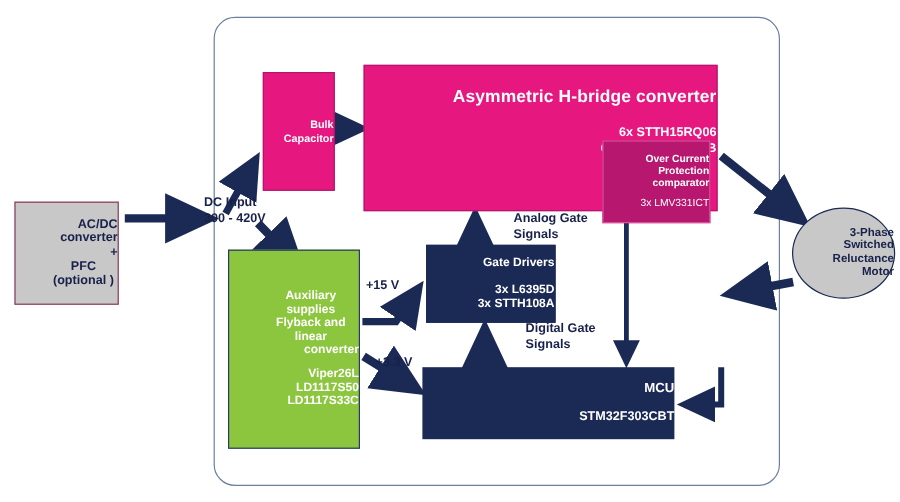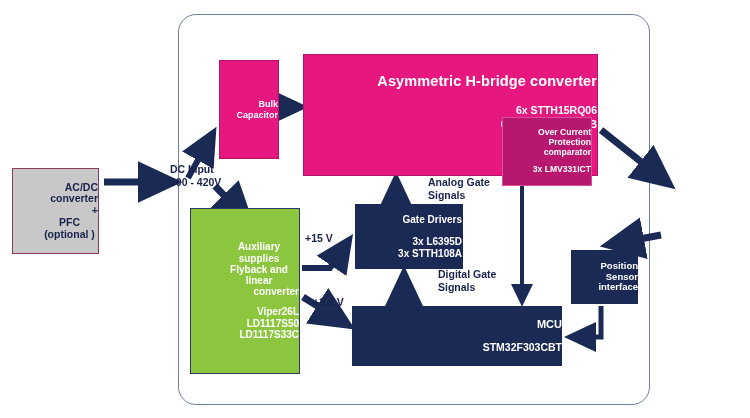--- a/index.html
+++ b/index.html
@@ -25,21 +25,21 @@
   
   #hbridge{left:303px;top:54px;width:295px;height:122px;background:#e6187f;
         border:1.2px solid #b2156b;color:#ffffff;justify-content:flex-start;padding-top:18px;}
   #hbridge .title{font-size:14.5px;font-weight:bold;letter-spacing:.1px;}
   #hbridge .parts{font-size:10.5px;font-weight:bold;margin-top:14px;line-height:1.35;}
 
   
   #ocp{left:502px;top:102px;width:90px;height:69px;background:#b8176f;
        border:1.2px solid #d94f9c;color:#ffffff;font-size:8.6px;font-weight:bold;
        justify-content:center;margin-top:15px;}
-  #ocp .sub{margin-top:8px;font-size:8.6px;font-weight:bold;}
+  #ocp .sub{margin-top:8px;font-size:8.6px;font-weight:normal;}
 
   
   #aux{left:190px;top:208px;width:110px;height:166px;background:#8cc63e;
        border:1.3px solid #2a3a66;color:#ffffff;font-size:10px;font-weight:bold;}
   #aux .parts{margin-top:8px;line-height:1.3;}
 
   
   #gatedrv{left:355px;top:204px;width:108px;height:65px;background:#1b2a55;
        border:1px solid #1b2a55;color:#ffffff;font-size:10px;font-weight:bold;}
   #gatedrv .parts{margin-top:9px;font-weight:bold;line-height:1.3;}
@@ -146,26 +146,27 @@
     <span>Gate Drivers</span>
     <span class="parts">3x L6395D</span>
     <span>3x STTH108A</span>
   </div>
 
   <div class="blk" id="mcu">
     <span>MCU</span>
     <span class="part">STM32F303CBT</span>
   </div>
 
-  <div class="blk" id="possens">
-    <span>Position</span>
-    <span>Sensor</span>
-    <span>interface</span>
+
+  <div class="blk" id="motor">
+    <span>3-Phase</span>
+    <span>Switched</span>
+    <span>Reluctance</span>
+    <span>Motor</span>
   </div>
-
 
   <div class="lbl" id="lbl-dcinput">DC Input
 300 - 420V</div>
   <div class="lbl" id="lbl-15v">+15 V</div>
   <div class="lbl" id="lbl-33v">+3.3 V</div>
   <div class="lbl" id="lbl-analog">Analog Gate
 Signals</div>
   <div class="lbl" id="lbl-digital">Digital Gate
 Signals</div>
 

